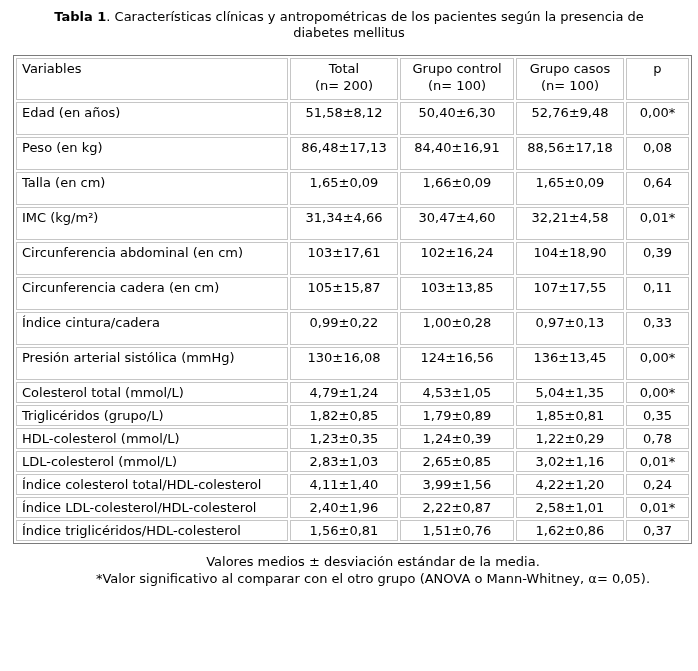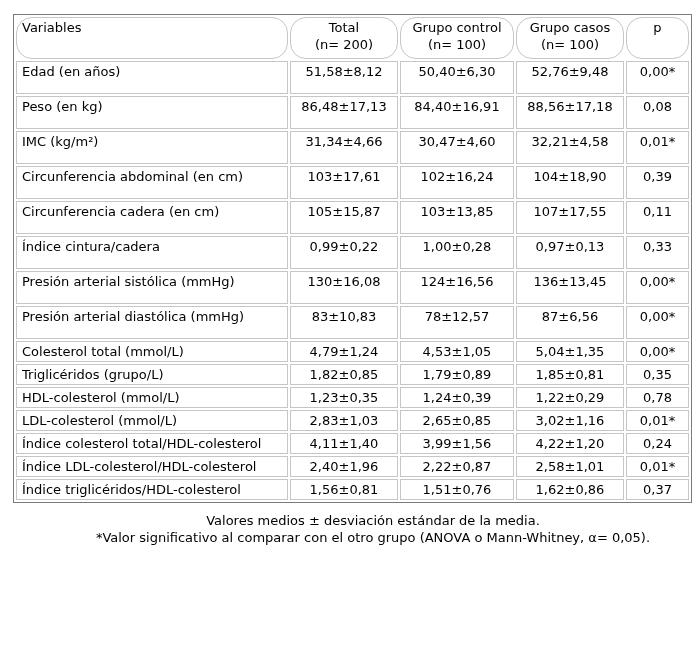--- a/index.html
+++ b/index.html
@@ -38,40 +38,43 @@
   table.data-table td {
     border: 1px solid #c6c6c6;
     font-size: 13px;
     font-weight: normal;
     line-height: 17px;
     padding: 1px 5px;
     vertical-align: top;
     overflow: hidden;
     white-space: nowrap;
   }
-  table.data-table th { height: 42px; text-align: center; border-radius: 16px; }
+  table.data-table th { height: 42px; text-align: center; }
   table.data-table th.var-cell { text-align: left; }
   table.data-table td.num-cell { text-align: center; }
   table.data-table td.var-cell { text-align: left; }
   tr.tall td { height: 33px; }
   tr.short td { height: 20px; }
 
   .notes {
     margin-top: 9px;
     text-align: center;
     font-size: 13px;
     line-height: 17px;
     margin-left: 48px;
   }
 </style>
 </head>
 <body>
 
 <div class="page">
 
+  <div class="table-title">
+    <span class="bold">Tabla 1</span><span>. Características clínicas y antropométricas de los pacientes según la presencia de diabetes mellitus</span>
+  </div>
 
   <table class="data-table" cellspacing="2">
     <colgroup>
       <col style="width:272px">
       <col style="width:108px">
       <col style="width:114px">
       <col style="width:108px">
       <col style="width:63px">
     </colgroup>
     <thead>
@@ -107,20 +110,27 @@
           <td class="num-cell">0,00*</td>
         </tr>
         <tr class="tall">
           <td class="var-cell">Peso (en kg)</td>
           <td class="num-cell">86,48±17,13</td>
           <td class="num-cell">84,40±16,91</td>
           <td class="num-cell">88,56±17,18</td>
           <td class="num-cell">0,08</td>
         </tr>
         <tr class="tall">
+          <td class="var-cell">Talla (en cm)</td>
+          <td class="num-cell">1,65±0,09</td>
+          <td class="num-cell">1,66±0,09</td>
+          <td class="num-cell">1,65±0,09</td>
+          <td class="num-cell">0,64</td>
+        </tr>
+        <tr class="tall">
           <td class="var-cell">IMC (kg/m²)</td>
           <td class="num-cell">31,34±4,66</td>
           <td class="num-cell">30,47±4,60</td>
           <td class="num-cell">32,21±4,58</td>
           <td class="num-cell">0,01*</td>
         </tr>
         <tr class="tall">
           <td class="var-cell">Circunferencia abdominal (en cm)</td>
           <td class="num-cell">103±17,61</td>
           <td class="num-cell">102±16,24</td>
@@ -141,27 +151,20 @@
           <td class="num-cell">0,97±0,13</td>
           <td class="num-cell">0,33</td>
         </tr>
         <tr class="tall">
           <td class="var-cell">Presión arterial sistólica (mmHg)</td>
           <td class="num-cell">130±16,08</td>
           <td class="num-cell">124±16,56</td>
           <td class="num-cell">136±13,45</td>
           <td class="num-cell">0,00*</td>
         </tr>
-        <tr class="tall">
-          <td class="var-cell">Presión arterial diastólica (mmHg)</td>
-          <td class="num-cell">83±10,83</td>
-          <td class="num-cell">78±12,57</td>
-          <td class="num-cell">87±6,56</td>
-          <td class="num-cell">0,00*</td>
-        </tr>
         <tr class="short">
           <td class="var-cell">Colesterol total (mmol/L)</td>
           <td class="num-cell">4,79±1,24</td>
           <td class="num-cell">4,53±1,05</td>
           <td class="num-cell">5,04±1,35</td>
           <td class="num-cell">0,00*</td>
         </tr>
         <tr class="short">
           <td class="var-cell">Triglicéridos (grupo/L)</td>
           <td class="num-cell">1,82±0,85</td>

